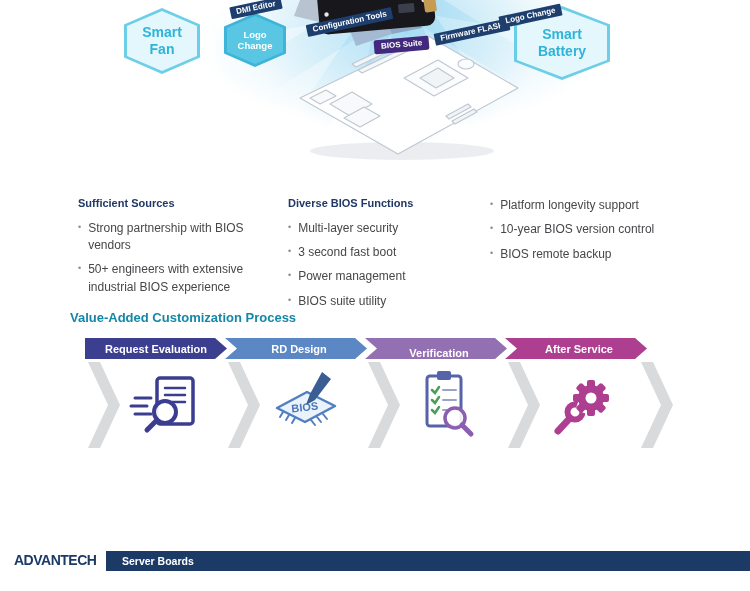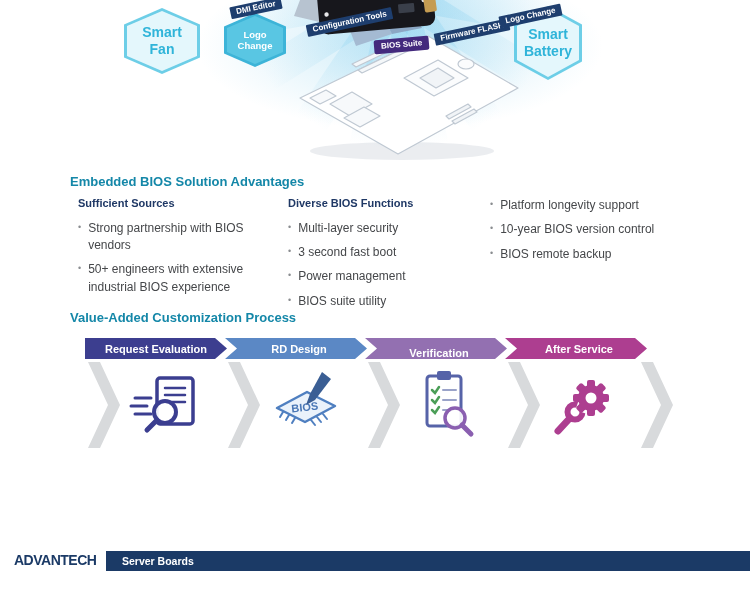--- a/index.html
+++ b/index.html
@@ -101,33 +101,32 @@
     </svg>
 
     <div class="hex outline" style="left:124px;top:8px;width:76px;height:66px">
       <div class="inner"></div>
       <span>Smart Fan</span>
     </div>
     <div class="hex solid" style="left:224px;top:13px;width:62px;height:54px">
       <div class="inner"></div>
       <span>Logo Change</span>
     </div>
-    <div class="hex outline" style="left:514px;top:6px;width:68px;height:74px">
+    <div class="hex outline" style="left:514px;top:6px;width:96px;height:74px">
       <div class="inner"></div>
       <span>Smart Battery</span>
     </div>
 
     <div class="ribbon" style="left:230px;top:2px">DMI Editor</div>
     <div class="ribbon" style="left:306px;top:16px">Configuration Tools</div>
     <div class="ribbon" style="left:434px;top:26px">Firmware FLASH</div>
     <div class="ribbon" style="left:499px;top:10px">Logo Change</div>
     <div class="badge" style="left:374px;top:38px">BIOS Suite</div>
   </div>
 
-  <h2 class="section-title" style="top:174px">Embedded BIOS Solution Advantages</h2>
 
   <div class="col" style="left:78px;width:178px">
     <h3>Sufficient Sources</h3>
     <div class="bullet">
         <span>Strong partnership with BIOS vendors</span>
       </div>
     <div class="bullet">
         <span>50+ engineers with extensive industrial BIOS experience</span>
       </div>
   </div>

